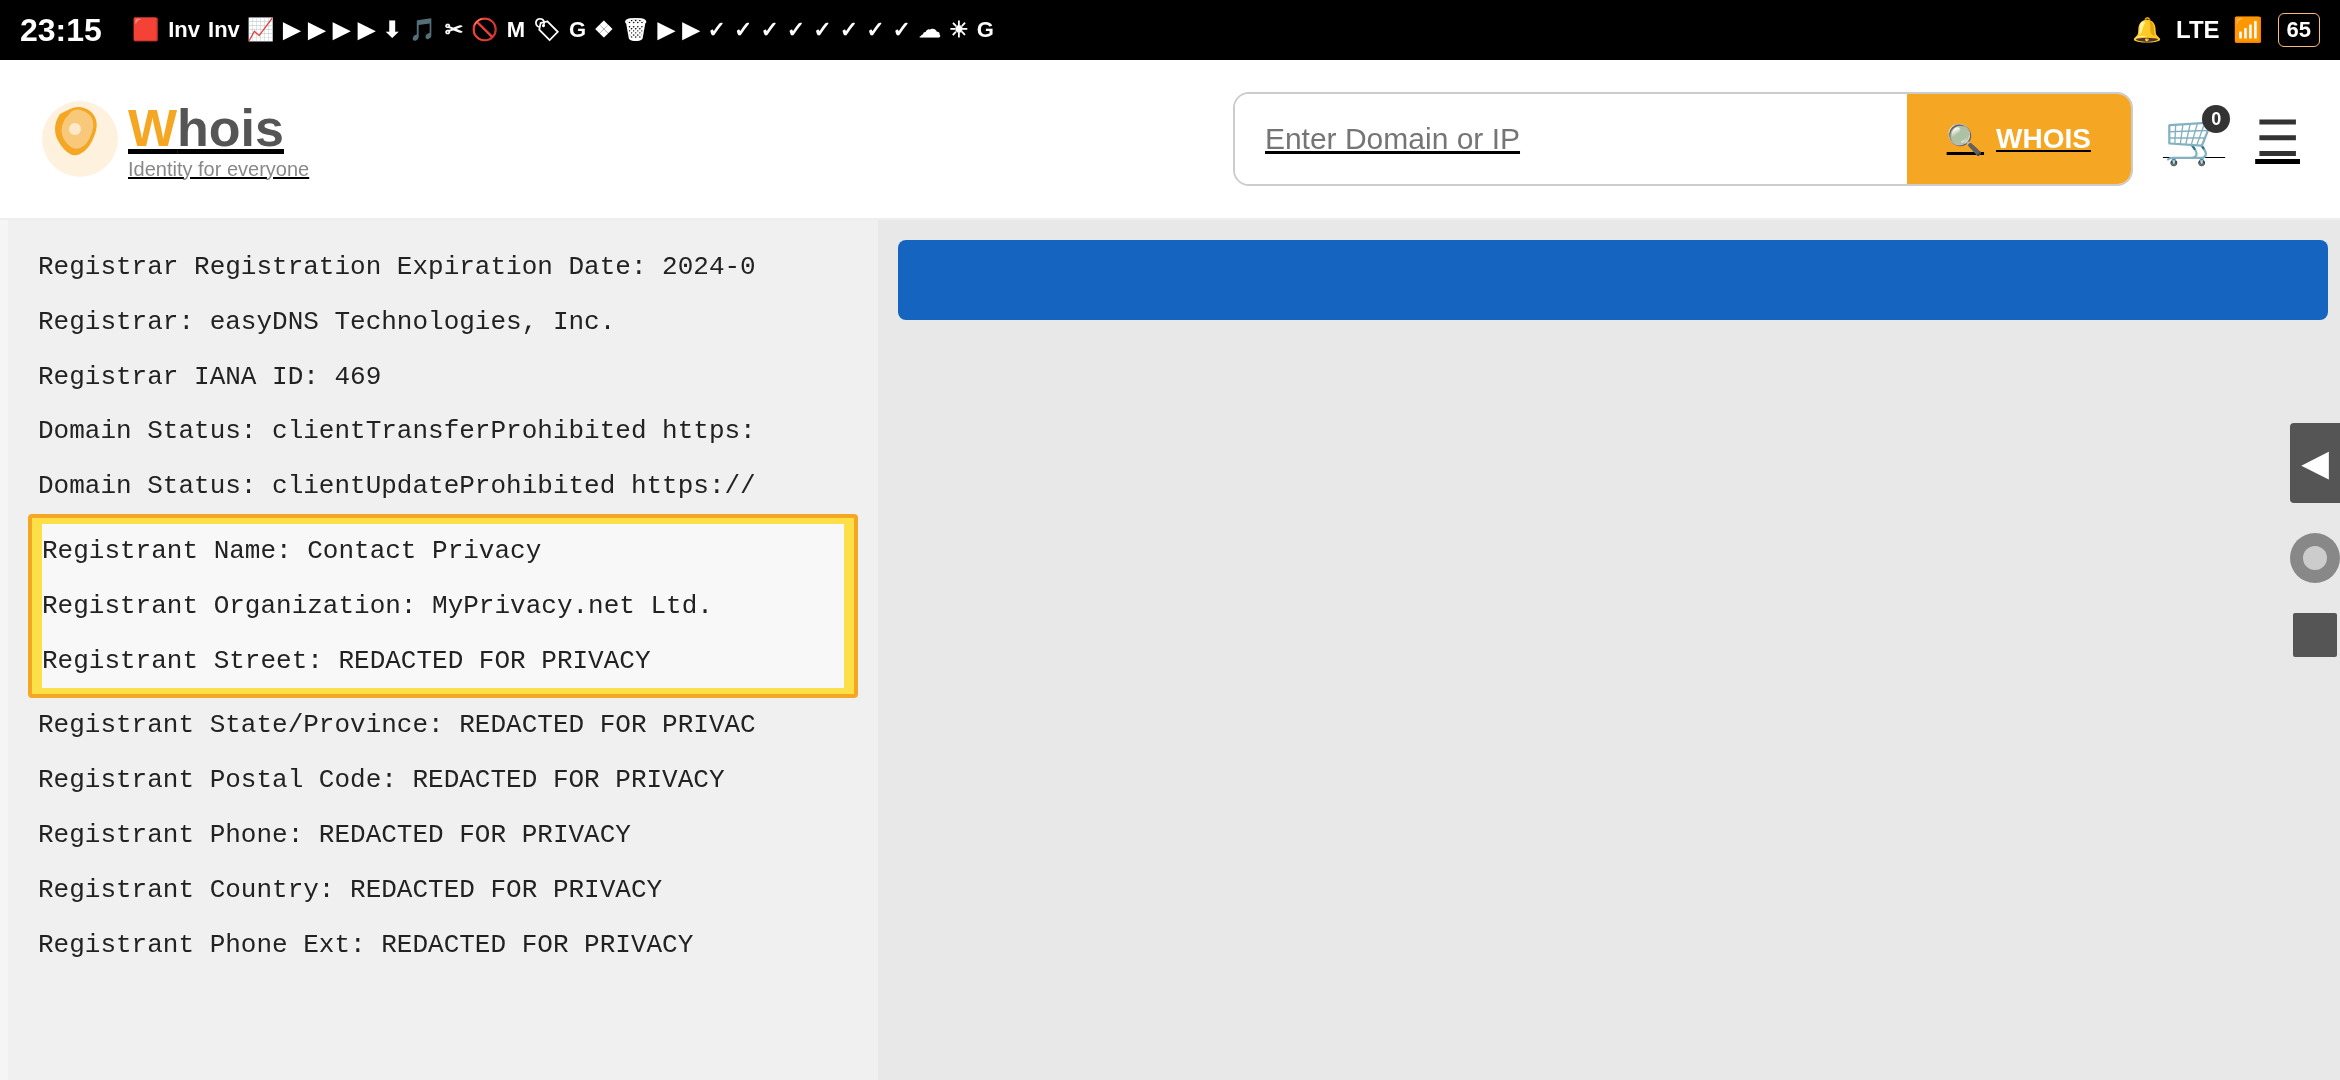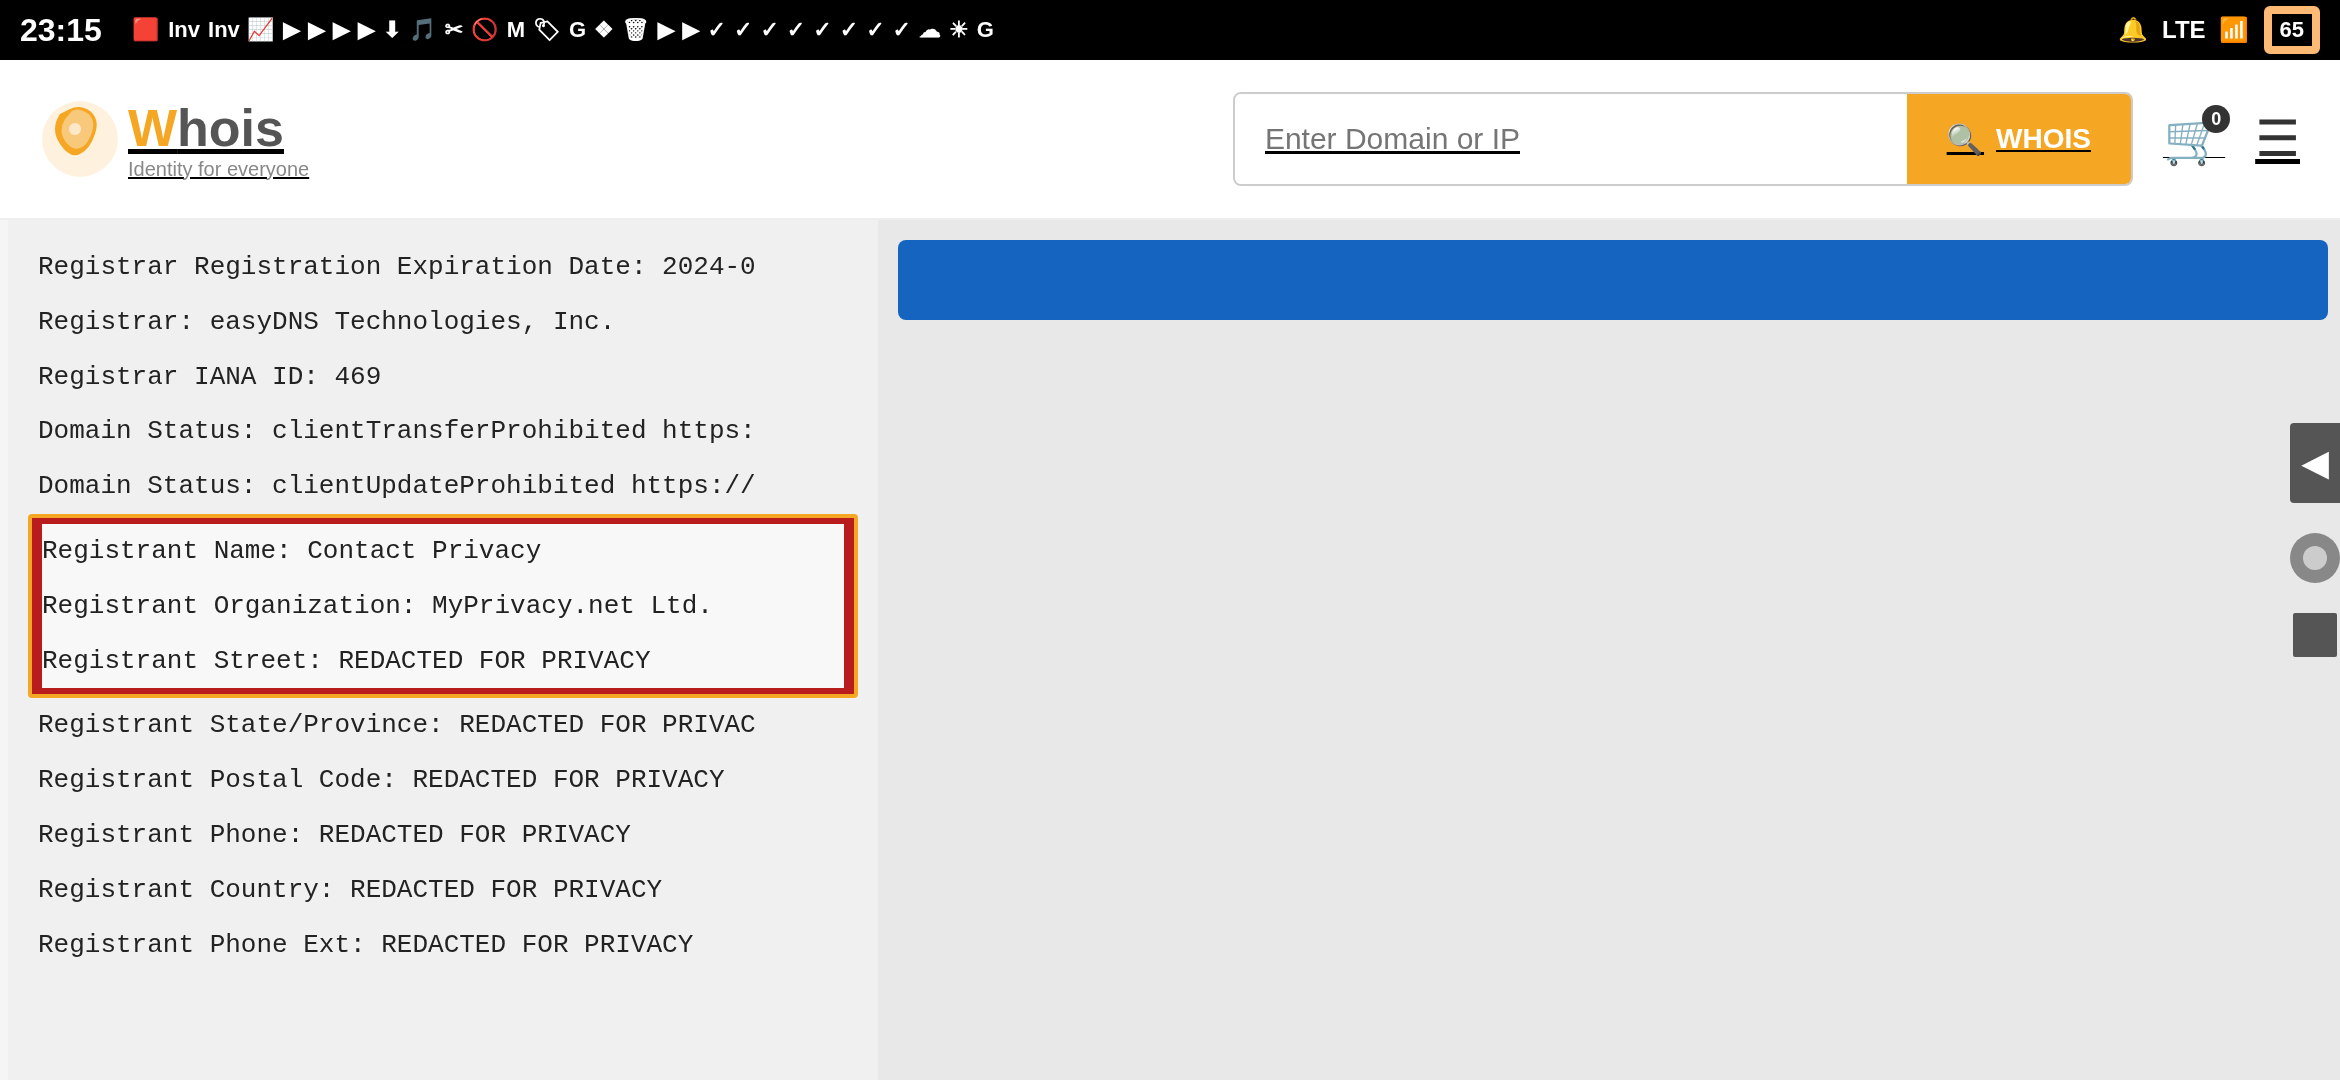--- a/index.html
+++ b/index.html
@@ -40,21 +40,21 @@
     }
 
     .status-right {
       display: flex;
       align-items: center;
       gap: 14px;
       font-size: 24px;
     }
 
     .battery-indicator {
-      border: 8px solid #fdba74;
+      border: 1px solid #fdba74;
       border-radius: 6px;
       padding: 3px 8px;
       font-size: 22px;
       font-weight: bold;
     }
 
     
     .navbar {
       background: #fff;
       height: 160px;
@@ -96,21 +96,21 @@
       color: #888;
     }
 
     .search-container {
       flex: 1;
       display: flex;
       align-items: center;
       max-width: 900px;
       margin-left: auto;
       border: 2px solid #ccc;
-      border-radius: 8px;
+      border-radius: 16px;
       overflow: hidden;
     }
 
     .search-input {
       flex: 1;
       height: 90px;
       padding: 0 30px;
       font-size: 30px;
       border: none;
       outline: none;
@@ -206,21 +206,21 @@
       white-space: nowrap;
       overflow: hidden;
       padding: 4px 0;
     }
 
     .highlighted-block {
       border: 4px solid #f5a623;
       border-radius: 4px;
       margin: 0 -10px;
       padding: 6px 10px;
-      background: #b91c1c;
+      background: #fde047;
     }
 
     .highlighted-block .whois-line {
       background: #f8f8f8;
     }
 
     
     .right-panel {
       flex: 1;
       background: #e8e8e8;

